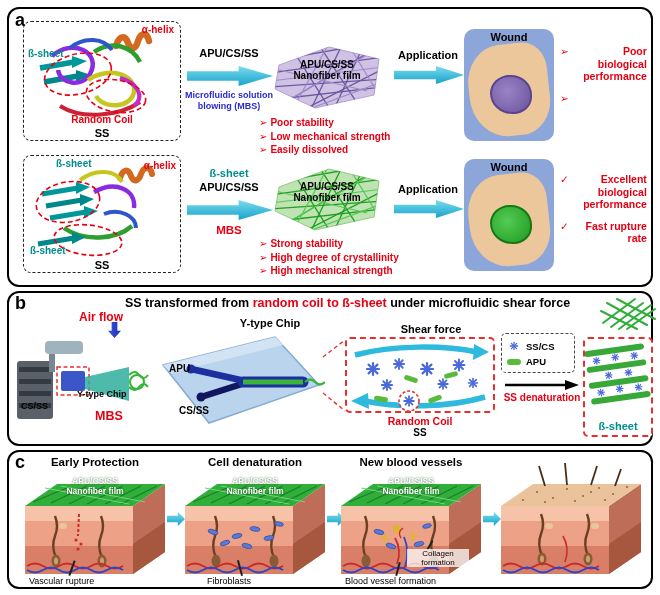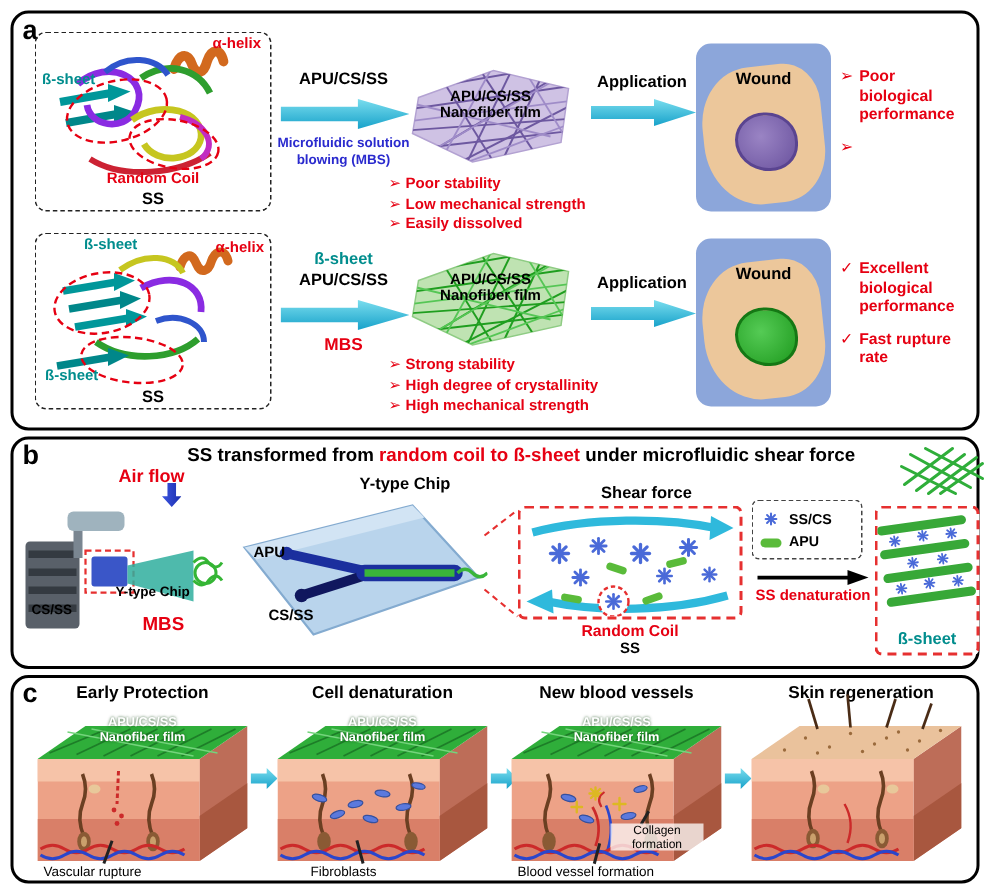--- a/index.html
+++ b/index.html
@@ -13,27 +13,27 @@
   .ctr{text-align:center;}
   .red{color:var(--red);}
   .teal{color:var(--teal);}
   .blue{color:var(--blue);}
   .plabel{font-size:18px;font-weight:700;line-height:18px;}
   .dash{border:1.6px dashed #222;border-radius:8px;box-sizing:border-box;overflow:hidden;}
   .rarrow{background:linear-gradient(180deg,#7addee,#17a2ca);clip-path:polygon(0 26%,60% 26%,60% 0,100% 50%,60% 100%,60% 74%,0 74%);}
   .darrow{background:linear-gradient(90deg,#3c55e0,#1b2fae);clip-path:polygon(28% 0,72% 0,72% 55%,100% 55%,50% 100%,0 55%,28% 55%);}
   .bullet{display:flex;gap:3px;font-weight:700;color:var(--red);font-size:10px;line-height:13.5px;white-space:nowrap;}
   .outcome{display:flex;gap:4px;font-weight:700;color:var(--red);font-size:10.5px;line-height:12.5px;margin-bottom:9px;}
-  .outcome .txt{width:74px;}
+  .outcome .txt{width:74px;text-align:right;}
   .wound{border-radius:10px;background:#8ca6da;overflow:hidden;}
   .wound .skin{position:absolute;left:5px;top:15px;width:80px;height:92px;background:#ecc79b;border-radius:42% 30% 38% 46%;transform:rotate(-6deg);}
   .wound .blob{position:absolute;width:38px;height:35px;left:26px;top:46px;border-radius:48% 52% 45% 55%;}
   .blob.purple{background:radial-gradient(circle at 40% 40%,#9a84c4,#6a529e);border:2px solid #5a4490;}
   .blob.green{background:radial-gradient(circle at 40% 40%,#55cb55,#1e9a1e);border:2px solid #157815;}
-  .woundlbl{position:absolute;top:18px;left:0;right:0;text-align:center;font-weight:700;font-size:11px;}
+  .woundlbl{position:absolute;top:2px;left:0;right:0;text-align:center;font-weight:700;font-size:11px;}
   .legend{border:1.5px dashed #444;border-radius:5px;background:#fff;display:flex;flex-direction:column;justify-content:center;gap:3px;padding:3px 5px;box-sizing:border-box;}
   .legrow{display:flex;align-items:center;gap:5px;font-size:9.5px;font-weight:700;}
   .redash{border:2px dashed #e63030;border-radius:5px;box-sizing:border-box;background:#fff;}
   .annline{position:absolute;width:1.5px;background:#222;}
   .filmlbl{position:absolute;text-align:center;font-weight:700;font-size:10px;line-height:11px;color:#000;}
   .ctoplbl{position:absolute;text-align:center;font-weight:700;font-size:8.5px;line-height:9.5px;color:#fff;text-shadow:0 0 2px rgba(0,60,0,.8);}
   .ann{position:absolute;font-size:9px;font-weight:400;color:#000;}
   svg{display:block;}
 </style>
 </head>
@@ -366,21 +366,20 @@
       <div class="abs b teal ctr" style="left:0;right:0;bottom:3px;font-size:11px">ß-sheet</div>
     </div>
   </div>
 
   <div class="panel" id="panel-c">
     <div class="abs plabel" style="left:6px;top:1px">c</div>
 
     <div class="abs b ctr" style="left:16px;top:4px;width:140px;font-size:11.5px">Early Protection</div>
     <div class="abs b ctr" style="left:176px;top:4px;width:140px;font-size:11.5px">Cell denaturation</div>
     <div class="abs b ctr" style="left:332px;top:4px;width:140px;font-size:11.5px">New blood vessels</div>
-    <div class="abs b ctr" style="left:490px;top:4px;width:150px;font-size:11.5px">Skin regeneration</div>
 
     <svg class="abs" style="left:16px;top:22px" width="140" height="100" viewBox="0 0 140 100">
       <polygon points="108,32 140,10 140,78 108,100" fill="#bd6d58"></polygon>
         <polygon points="108,70 140,48 140,78 108,100" fill="#a8573f"></polygon>
       <rect x="0" y="32" width="108" height="68" fill="#eda287"></rect>
         <rect x="0" y="32" width="108" height="15" fill="#f6c3a8"></rect>
         <rect x="0" y="72" width="108" height="28" fill="#d97f68"></rect>
       <polygon points="0,32 32,10 140,10 108,32" fill="#2fae3a"></polygon>
       <g stroke="#1d7d28" stroke-width="1.2">
           <line x1="8" y1="28" x2="44" y2="13"></line>

